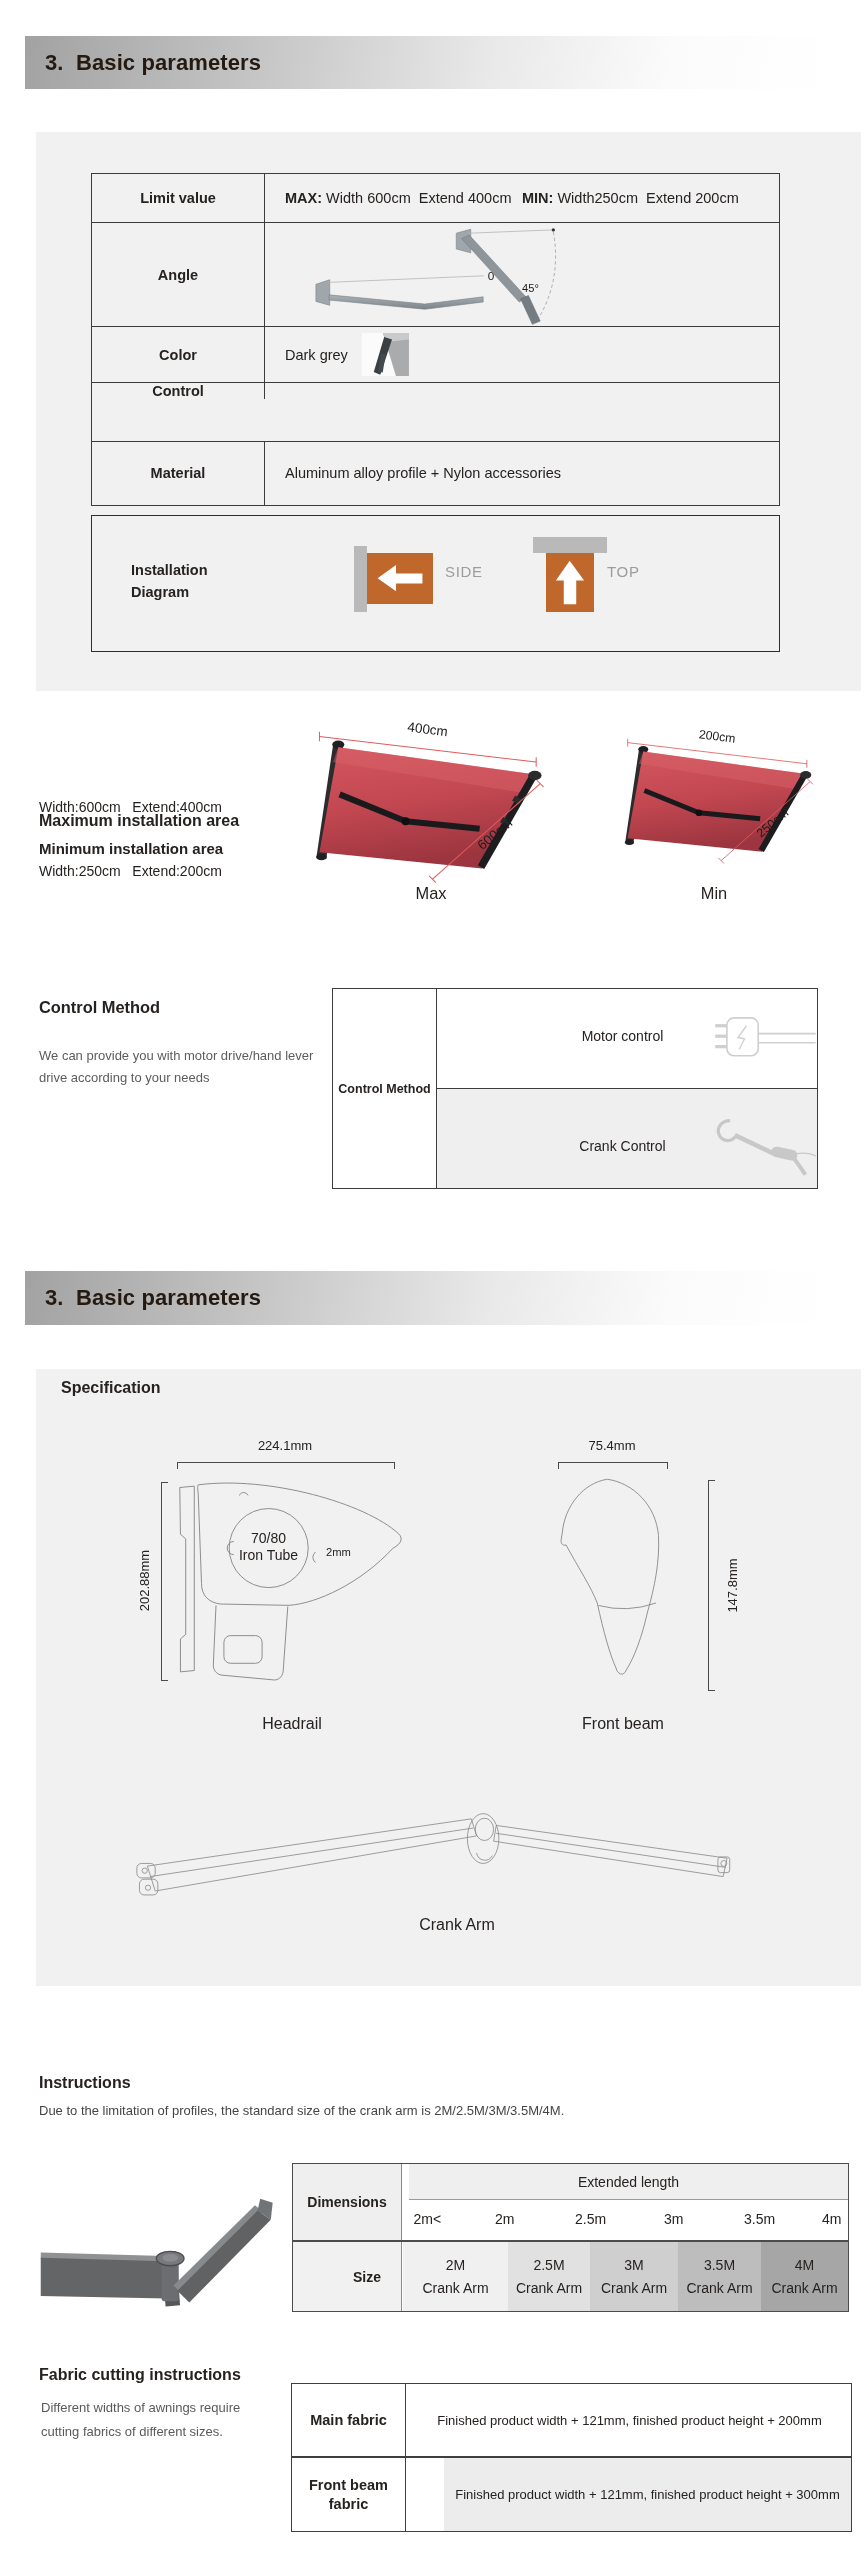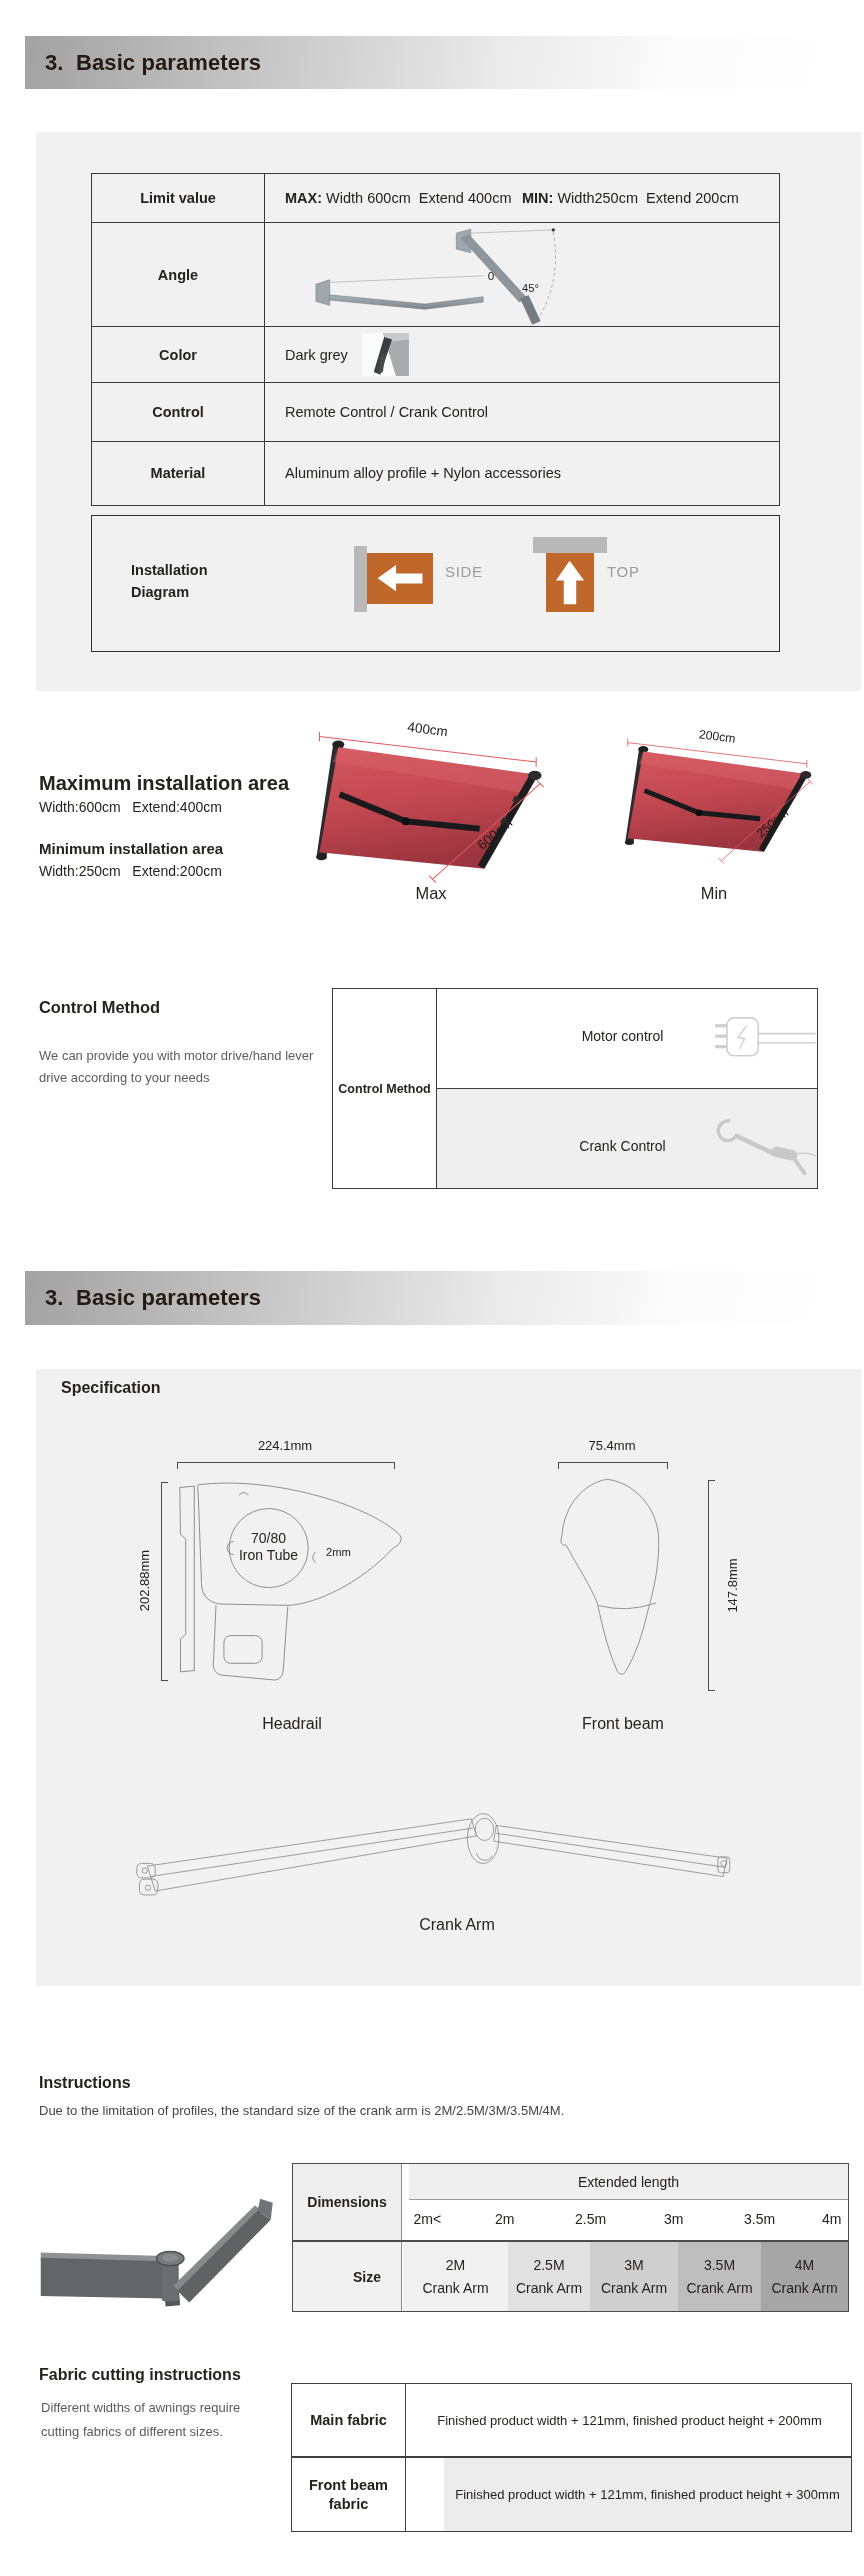--- a/index.html
+++ b/index.html
@@ -88,25 +88,22 @@
           <span>Dark grey</span>
           <svg viewBox="0 0 72 66" width="47" height="43" style="margin-left:14.5px;">
             <rect width="72" height="66" fill="#fbfbfb"></rect>
             <polygon points="32,0 72,0 72,66 52,66" fill="#a9abad"></polygon>
             <polygon points="32,0 72,0 72,10 38,14" fill="#c8cacb"></polygon>
             <polygon points="34,6 46,10 28,64 18,60" fill="#3a3f43"></polygon>
             <rect x="27" y="32" width="7" height="28" fill="#454a4e" transform="rotate(9 30 46)"></rect>
           </svg>
         </div>
       </div>
-      <div class="prow" style="height:58px;">
+      <div class="prow" style="height:58px;flex-direction:column;">
         <div class="plabel">Control</div>
-        <div class="pval">
-            <span>Remote Control / Crank Control</span>
-          </div>
       </div>
       <div class="prow" style="height:64px;">
         <div class="plabel">Material</div>
         <div class="pval">
             <span>Aluminum alloy profile + Nylon accessories</span>
           </div>
       </div>
     </div>
 
     <div id="instbox" class="abs" style="left:55px;top:383px;width:689px;height:137px;box-sizing:border-box;">
@@ -122,21 +119,21 @@
       <div class="abs" style="left:441px;top:21px;width:74px;height:16px;background:#b9b9b9;"></div>
       <div class="abs" style="left:454px;top:37px;width:48px;height:59px;background:#c0672b;">
         <svg viewBox="0 0 73 90" width="48" height="59">
           <polygon points="36,12 58,42 46,42 46,78 27,78 27,42 15,42" fill="#fff"></polygon>
         </svg>
       </div>
       <div class="abs graytxt" style="left:515px;top:47px;font-size:15px;letter-spacing:0.7px;">TOP</div>
     </div>
   </div>
 
-  <div class="abs b" style="left:39px;top:772px;font-size:20px;text-align:right;">Maximum installation area</div>
+  <div class="abs b" style="left:39px;top:812px;font-size:16px;text-align:right;">Maximum installation area</div>
   <div class="abs pre" style="left:39px;top:799px;font-size:14px;">Width:600cm   Extend:400cm</div>
   <div class="abs b" style="left:39px;top:840px;font-size:15px;">Minimum installation area</div>
   <div class="abs pre" style="left:39px;top:863px;font-size:14px;">Width:250cm   Extend:200cm</div>
 
   <svg class="abs" style="left:299px;top:719px;" viewBox="0 0 390 260" width="263" height="175">
     <defs>
         <linearGradient id="fb1" x1="0" y1="0" x2="0.25" y2="1">
           <stop offset="0" stop-color="#d5575e"></stop>
           <stop offset="0.55" stop-color="#c04650"></stop>
           <stop offset="1" stop-color="#9c353f"></stop>

